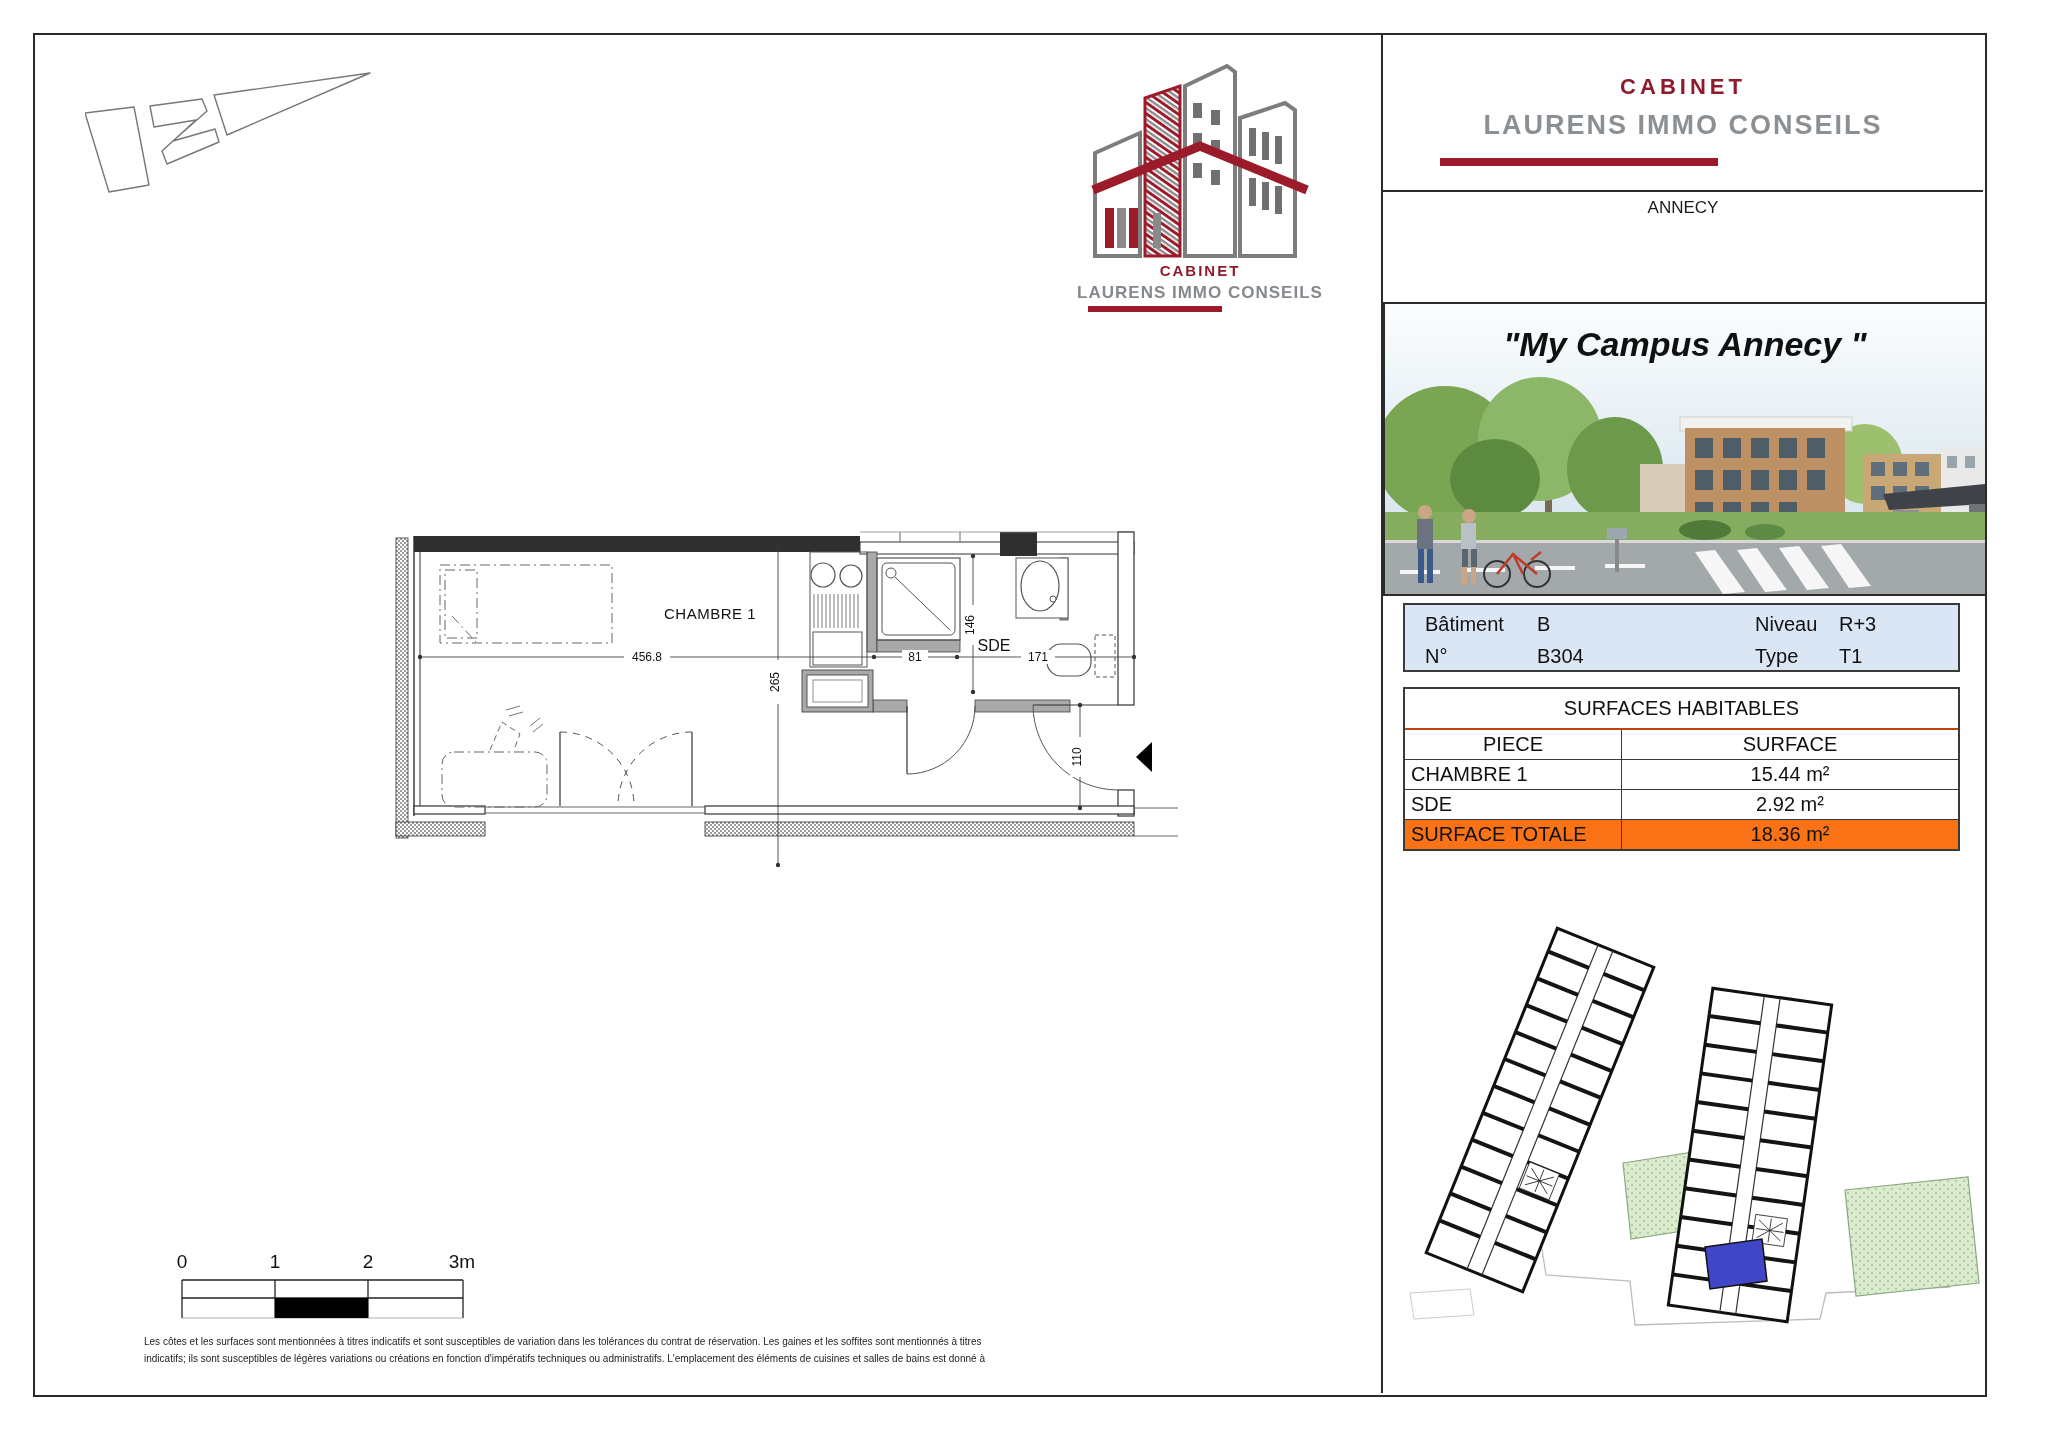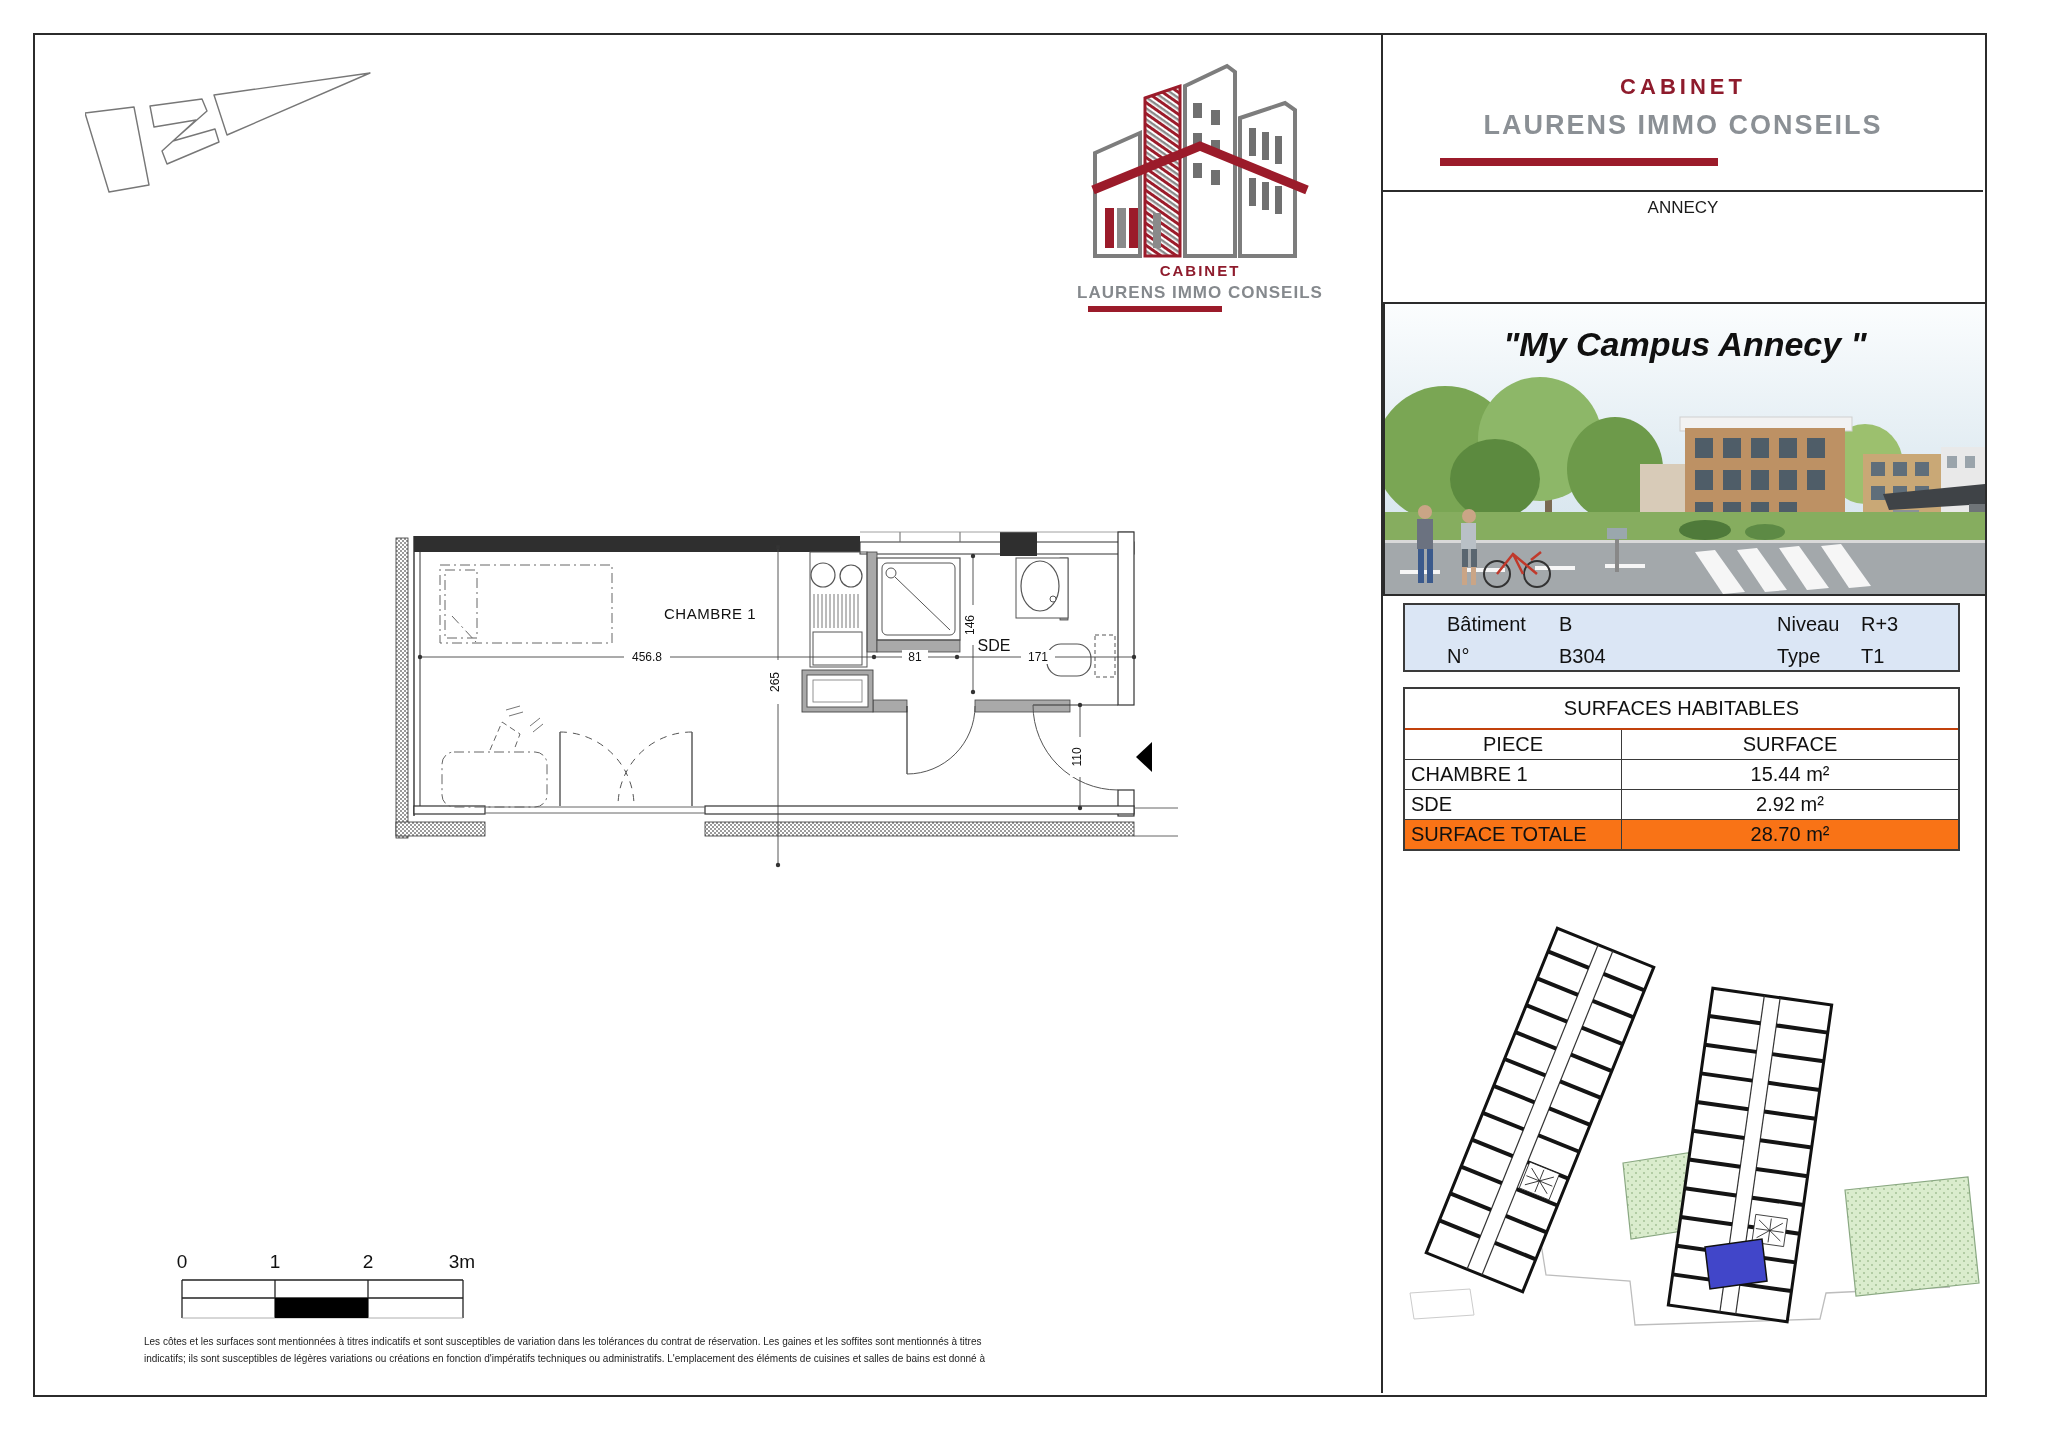--- a/index.html
+++ b/index.html
@@ -13,21 +13,21 @@
   .rp-center{left:1383px;width:600px;text-align:center;color:#1a1a1a;}
   #hdr-cabinet{top:74px;font-size:22px;font-weight:bold;letter-spacing:4px;color:#8e1b2c;}
   #hdr-name{top:110px;font-size:27px;font-weight:600;letter-spacing:2px;color:#8b9095;}
   #hdr-underline{left:1440px;top:158px;width:278px;height:8px;background:#9b1b2a;}
   #annecy{top:198px;font-size:17px;font-weight:normal;}
   
   #photo-box{left:1383px;top:302px;width:600px;height:290px;border:2px solid #2b2b2b;}
   
   #info-table{left:1403px;top:603px;width:557px;height:69px;background:#dbe6f5;
      border:2px solid #3a3a3a;box-sizing:border-box;font-size:20px;color:#111;}
-  .irow{display:flex;align-items:center;height:32px;padding-left:42px;}
+  .irow{display:flex;align-items:center;height:32px;padding-left:20px;}
   .irow .l1{width:112px;} .irow .v1{width:218px;} .irow .l2{width:84px;} .irow .v2{flex:1;}
   
   #surf-table{left:1403px;top:687px;width:557px;border:2px solid #3a3a3a;box-sizing:border-box;
      font-size:20px;color:#111;background:#fff;}
   .st-title{height:39px;display:flex;align-items:center;justify-content:center;border-bottom:2px solid #c2410c;}
   .st-row{display:flex;height:29px;border-bottom:1.5px solid #3a3a3a;}
   .st-row:last-child{border-bottom:none;}
   .st-c1{width:217px;border-right:1.5px solid #3a3a3a;display:flex;align-items:center;box-sizing:border-box;}
   .st-c1.center{justify-content:center;} .st-c1.left{padding-left:6px;}
   .st-c2{flex:1;display:flex;align-items:center;justify-content:center;}
@@ -222,21 +222,21 @@
   <div class="st-row">
     <div class="st-c1 left">CHAMBRE 1</div>
     <div class="st-c2">15.44 m²</div>
   </div>
   <div class="st-row">
     <div class="st-c1 left">SDE</div>
     <div class="st-c2">2.92 m²</div>
   </div>
   <div class="st-row st-total">
     <div class="st-c1 left">SURFACE TOTALE</div>
-    <div class="st-c2">28.70 m²</div>
+    <div class="st-c2">18.36 m²</div>
   </div>
 </div>
 
 <svg class="abs" style="left:1390px;top:895px" width="593" height="445" viewBox="0 0 593 445">
   <defs>
     <pattern id="gdots" width="8" height="8" patternUnits="userSpaceOnUse">
       <rect width="8" height="8" fill="#daeccd"></rect>
       <circle cx="2" cy="2" r="0.9" fill="#9fbd90"></circle>
         <circle cx="6" cy="6" r="0.9" fill="#9fbd90"></circle>
     </pattern>

